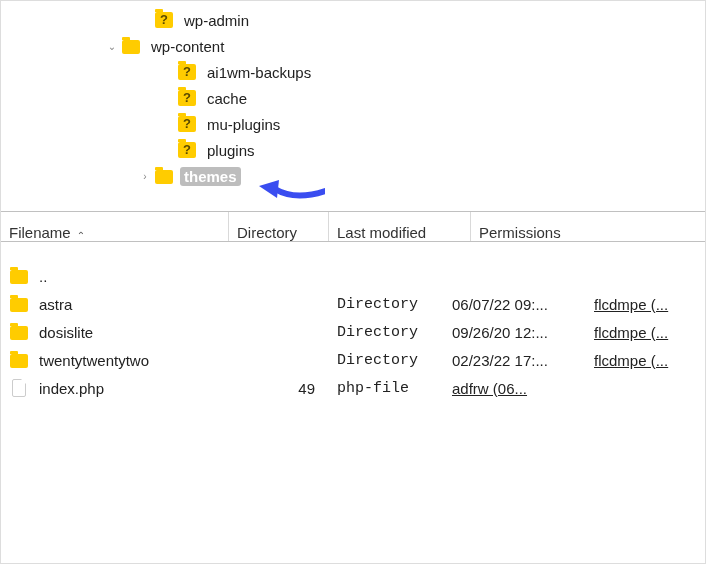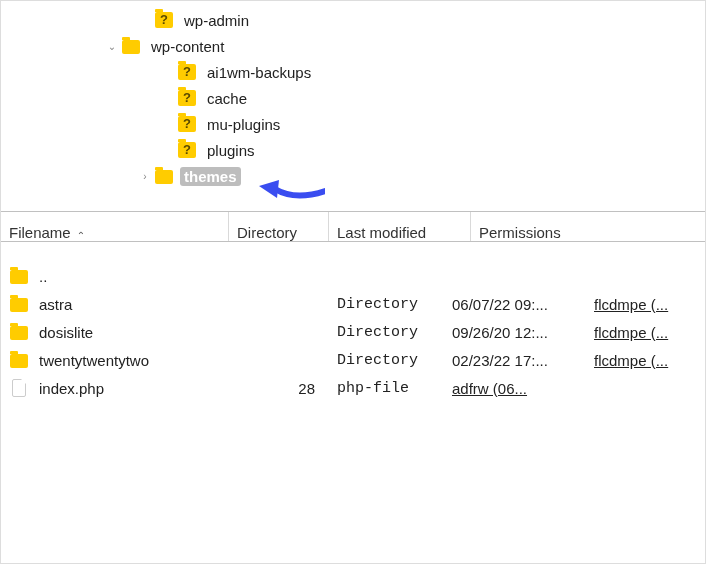--- a/index.html
+++ b/index.html
@@ -183,17 +183,17 @@
       <div class="cell mod">02/23/22 17:...</div>
       <div class="cell perm">flcdmpe (...</div>
     </div>
     <div class="list-row">
       <div class="cell name">
         <span class="icon">
           <span class="file-icon"></span>
         </span>
         <span>index.php</span>
       </div>
-      <div class="cell size">28</div>
+      <div class="cell size">49</div>
       <div class="cell type">php-file</div>
       <div class="cell perm">adfrw (06...</div>
     </div>
   </div>
 
 </body></html>

